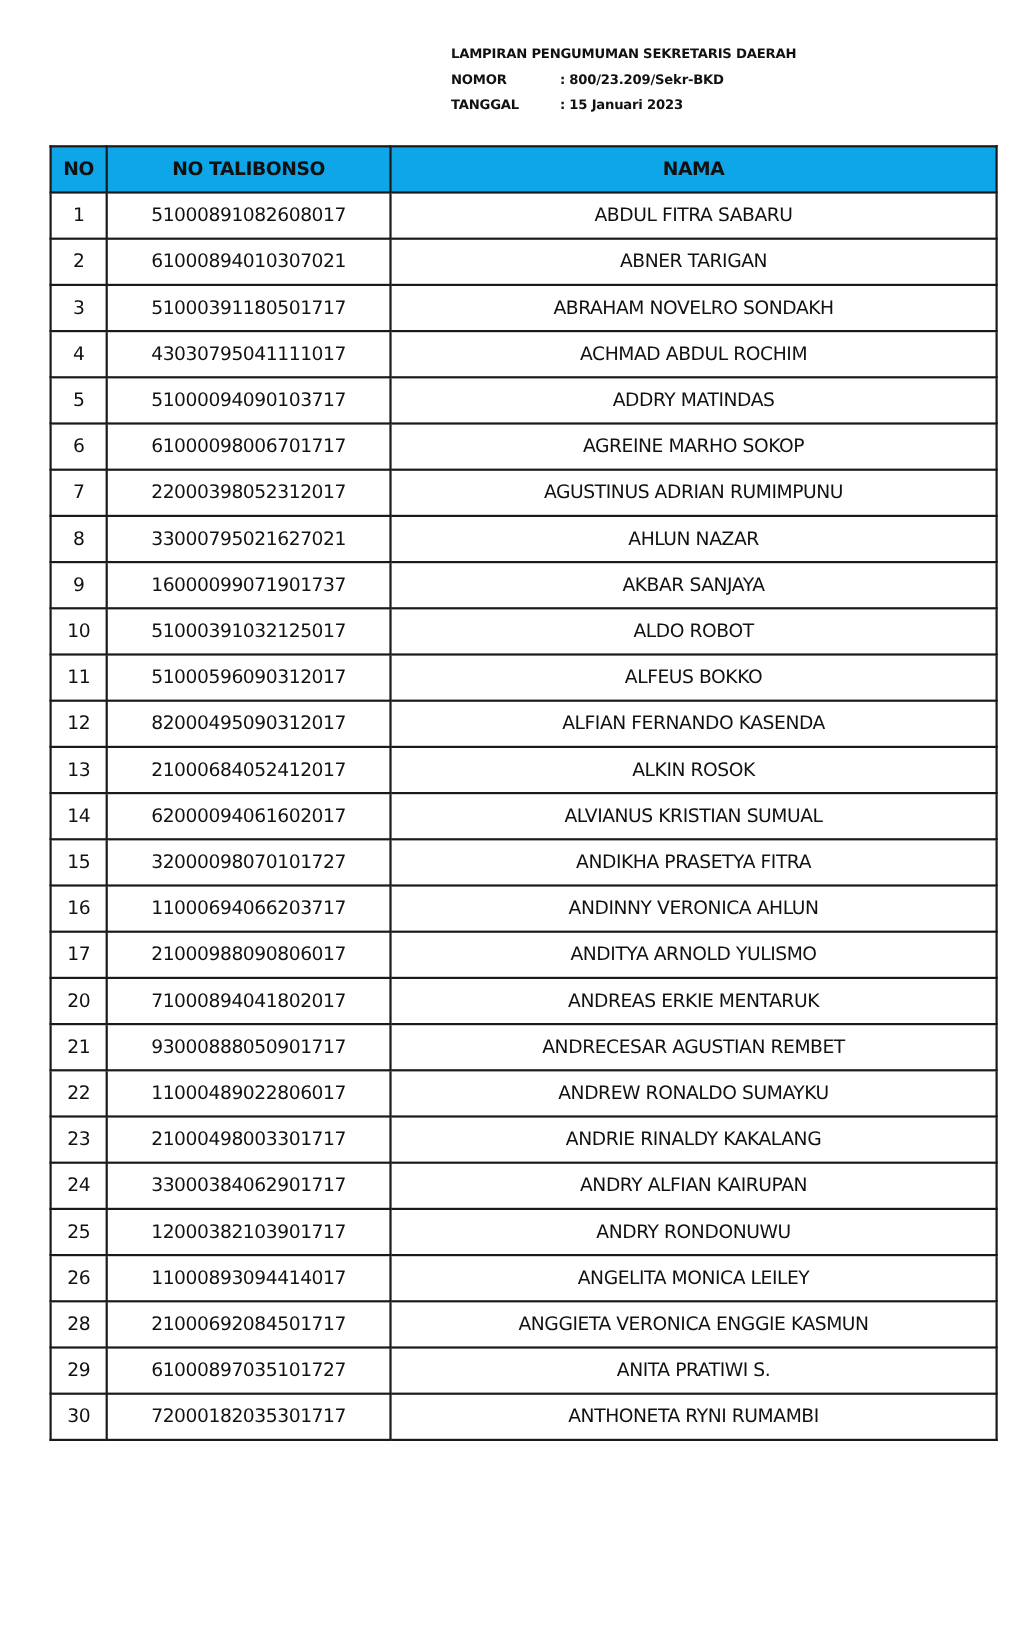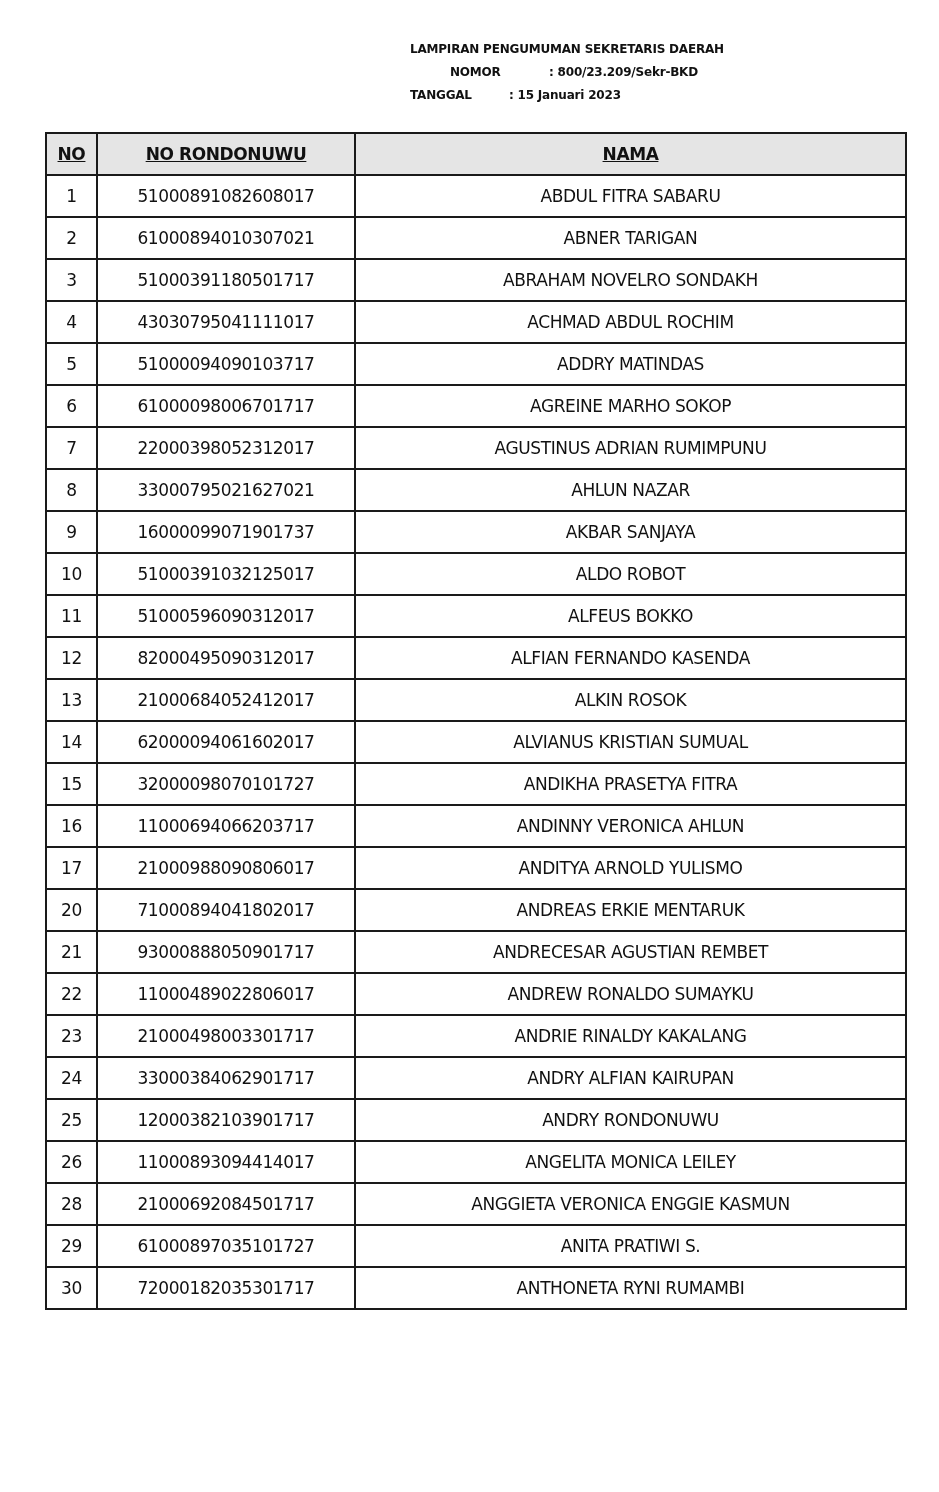--- a/index.html
+++ b/index.html
@@ -21,21 +21,21 @@
       top: 38px;
       font-family: "DejaVu Sans", sans-serif;
       font-weight: bold;
       font-size: 12px;
       line-height: 23px;
       color: #111111;
       letter-spacing: -0.2px;
     }
     .doc-header .line { white-space: pre; }
     .doc-header .lbl { display: inline-block; }
-    .doc-header .lbl-nomor { width: 99px; margin-left: 40px; }
+    .doc-header .lbl-nomor { width: 99px; }
     .doc-header .lbl-tanggal { width: 99px; }
 
     table.list {
       position: absolute;
       left: 45px;
       top: 132px;
       width: 860px;
       border-collapse: collapse;
       table-layout: fixed;
       font-family: "DejaVu Sans", sans-serif;
@@ -44,25 +44,24 @@
     }
     table.list th, table.list td {
       border: 2px solid #1a1a1a;
       text-align: center;
       vertical-align: middle;
       padding: 0;
       height: 40px;
       letter-spacing: -0.4px;
     }
     table.list th {
-      background: #e5e5e5;
+      background: #0ea5e9;
       font-weight: bold;
       height: 40px;
       font-size: 17px;
-      text-decoration: underline;
     }
     col.c-no { width: 51px; }
     col.c-reg { width: 258px; }
     col.c-nama { width: 551px; }
   </style>
 </head>
 <body>
 
 <div class="doc-header">
   <div class="line">LAMPIRAN PENGUMUMAN SEKRETARIS DAERAH</div>
@@ -72,21 +71,21 @@
 
 <table class="list">
   <colgroup>
     <col class="c-no">
     <col class="c-reg">
     <col class="c-nama">
   </colgroup>
   <thead>
     <tr>
       <th>NO</th>
-      <th>NO RONDONUWU</th>
+      <th>NO TALIBONSO</th>
       <th>NAMA</th>
     </tr>
   </thead>
   <tbody id="rows">
       <tr>
         <td>1</td>
         <td>51000891082608017</td>
         <td>ABDUL FITRA SABARU</td>
       </tr>
       <tr>

